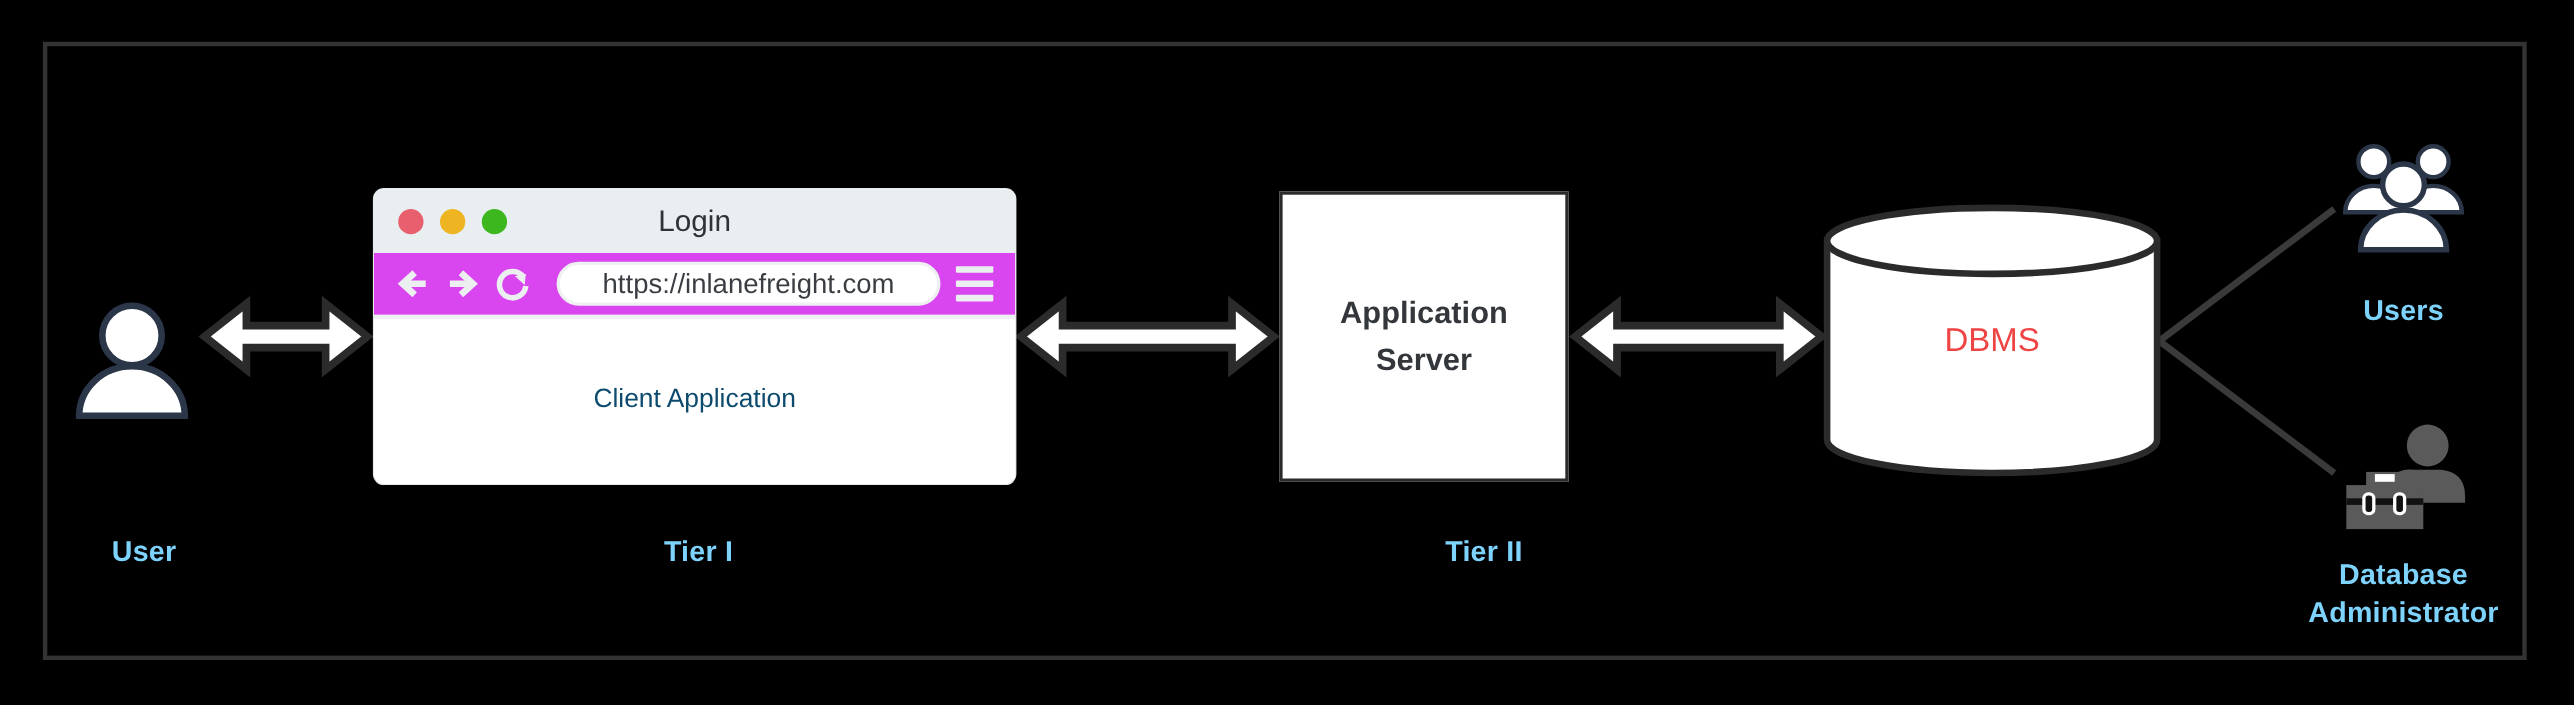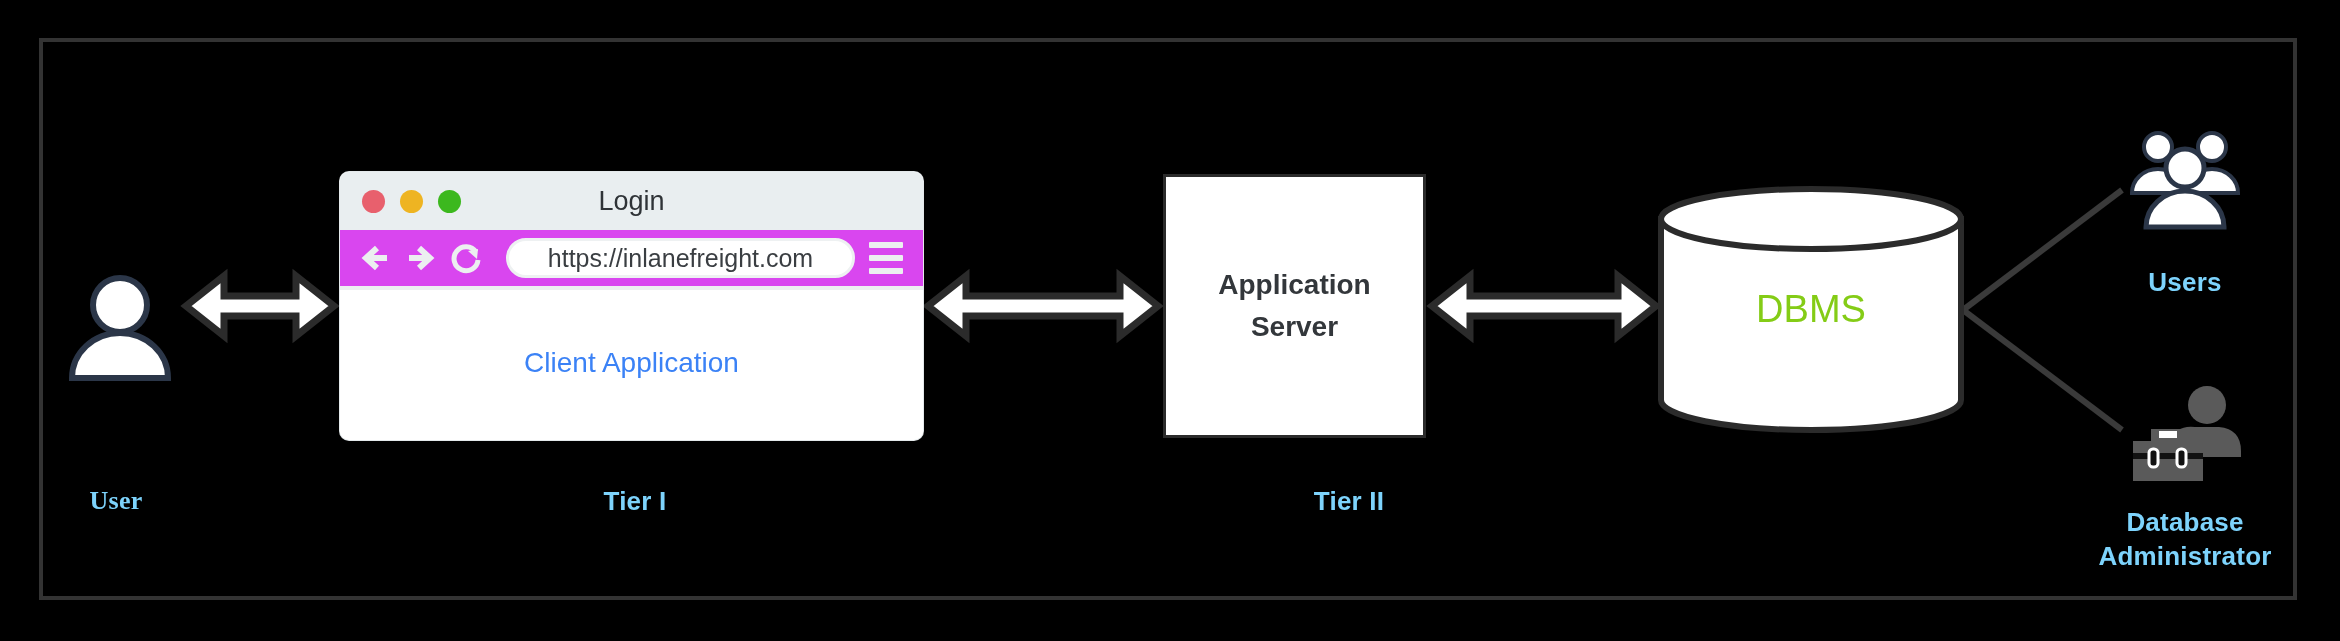--- a/index.html
+++ b/index.html
@@ -144,22 +144,22 @@
   #hamburger-icon i { display: block; height: 6px; background: #eceff0; border-radius: 1px; }
 
   #browser-body {
     height: 146px;
     background: #ffffff;
     display: flex;
     align-items: center;
     justify-content: center;
   }
   #client-app-text {
-    font-size: 28px;
-    color: #3b82f6;
+    font-size: 24px;
+    color: #0c4a6e;
   }
   
   #app-server-box {
     position: absolute;
     left: 1163px;
     top: 174px;
     width: 263px;
     height: 264px;
     background: #ffffff;
     border: 3px solid #2b2b2b;
@@ -181,27 +181,27 @@
     position: absolute;
     left: 1657px;
     top: 185px;
     width: 308px;
     height: 249px;
   }
   #dbms-text {
     position: absolute;
     left: 0; top: 0; width: 308px; height: 249px;
     display: flex; align-items: center; justify-content: center;
-    font-size: 38px;
-    color: #84cc16;
+    font-size: 30px;
+    color: #ef4444;
   }
   
   #tier1-label { position: absolute; left: 575px; top: 484px; width: 120px; }
   #tier2-label { position: absolute; left: 1289px; top: 484px; width: 120px; }
-  #user-label  { position: absolute; left: 56px;  top: 484px; width: 120px; font-family: Liberation Serif, serif; }
+  #user-label  { position: absolute; left: 71px;  top: 484px; width: 120px; }
   #users-label { position: absolute; left: 2110px; top: 265px; width: 150px; }
   #dba-label   { position: absolute; left: 2080px; top: 505px; width: 210px; }
 
   svg { display: block; overflow: visible; }
 </style>
 </head>
 <body>
 
 <div id="stage">
 

